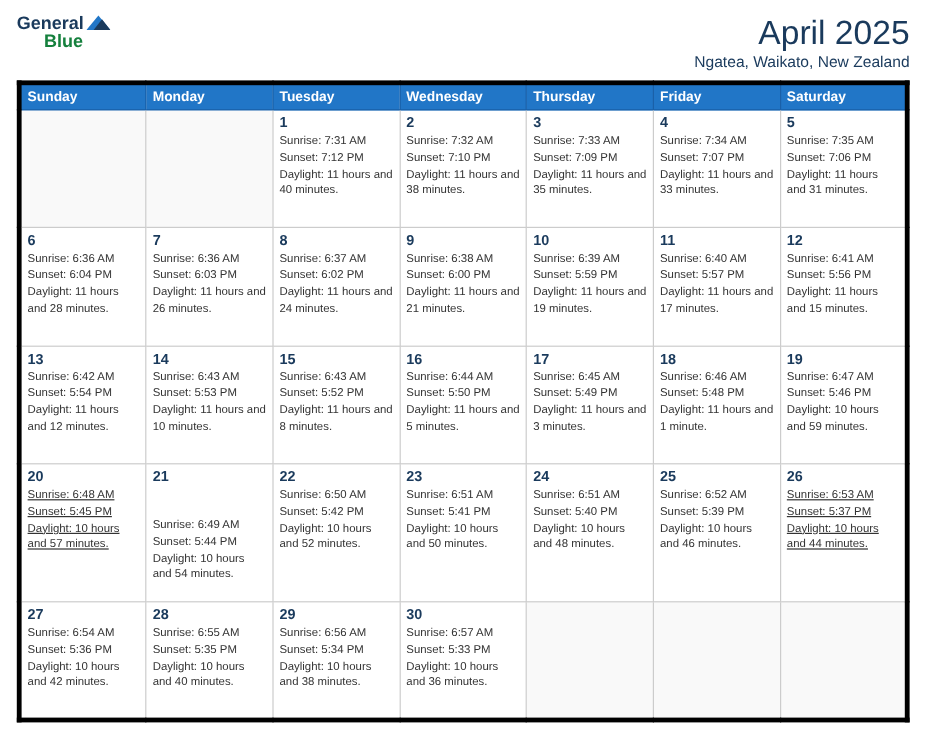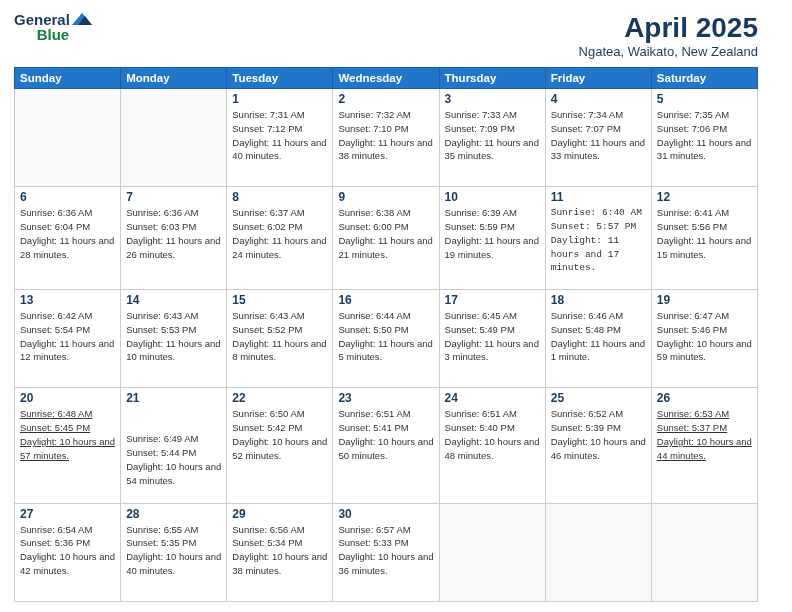--- a/index.html
+++ b/index.html
@@ -30,30 +30,30 @@
       align-items: center;
       gap: 0;
     }
     .logo-general { color: #1a3a5c; }
     .logo-blue { color: #2176c7; }
     .title-block {
       text-align: right;
     }
     .title-month {
       font-size: 28px;
-      font-weight: bold;
+      font-weight: normal;
       color: #1a3a5c;
     }
     .title-location {
       font-size: 13px;
       color: #1a3a5c;
     }
     .calendar {
       flex: 1;
-      border: 1px solid #000000;
+      border: 4px solid #000000;
       border-collapse: collapse;
       width: 100%;
       table-layout: fixed;
     }
     .calendar th {
       background: #2176c7;
       color: #fff;
       padding: 4px 5px;
       font-size: 11.5px;
       font-weight: bold;
@@ -180,21 +180,21 @@
 Daylight: 11 hours and 21 minutes.</div>
           </td>
           <td>
             <div class="day-num">10</div>
             <div class="day-detail" style="white-space: pre-line;">Sunrise: 6:39 AM
 Sunset: 5:59 PM
 Daylight: 11 hours and 19 minutes.</div>
           </td>
           <td>
             <div class="day-num">11</div>
-            <div class="day-detail" style="white-space: pre-line; font-family: Liberation Mono, monospace;">Sunrise: 6:40 AM
+            <div class="day-detail" style="white-space: pre-line;">Sunrise: 6:40 AM
 Sunset: 5:57 PM
 Daylight: 11 hours and 17 minutes.</div>
           </td>
           <td>
             <div class="day-num">12</div>
             <div class="day-detail" style="white-space: pre-line;">Sunrise: 6:41 AM
 Sunset: 5:56 PM
 Daylight: 11 hours and 15 minutes.</div>
           </td>
         </tr>

